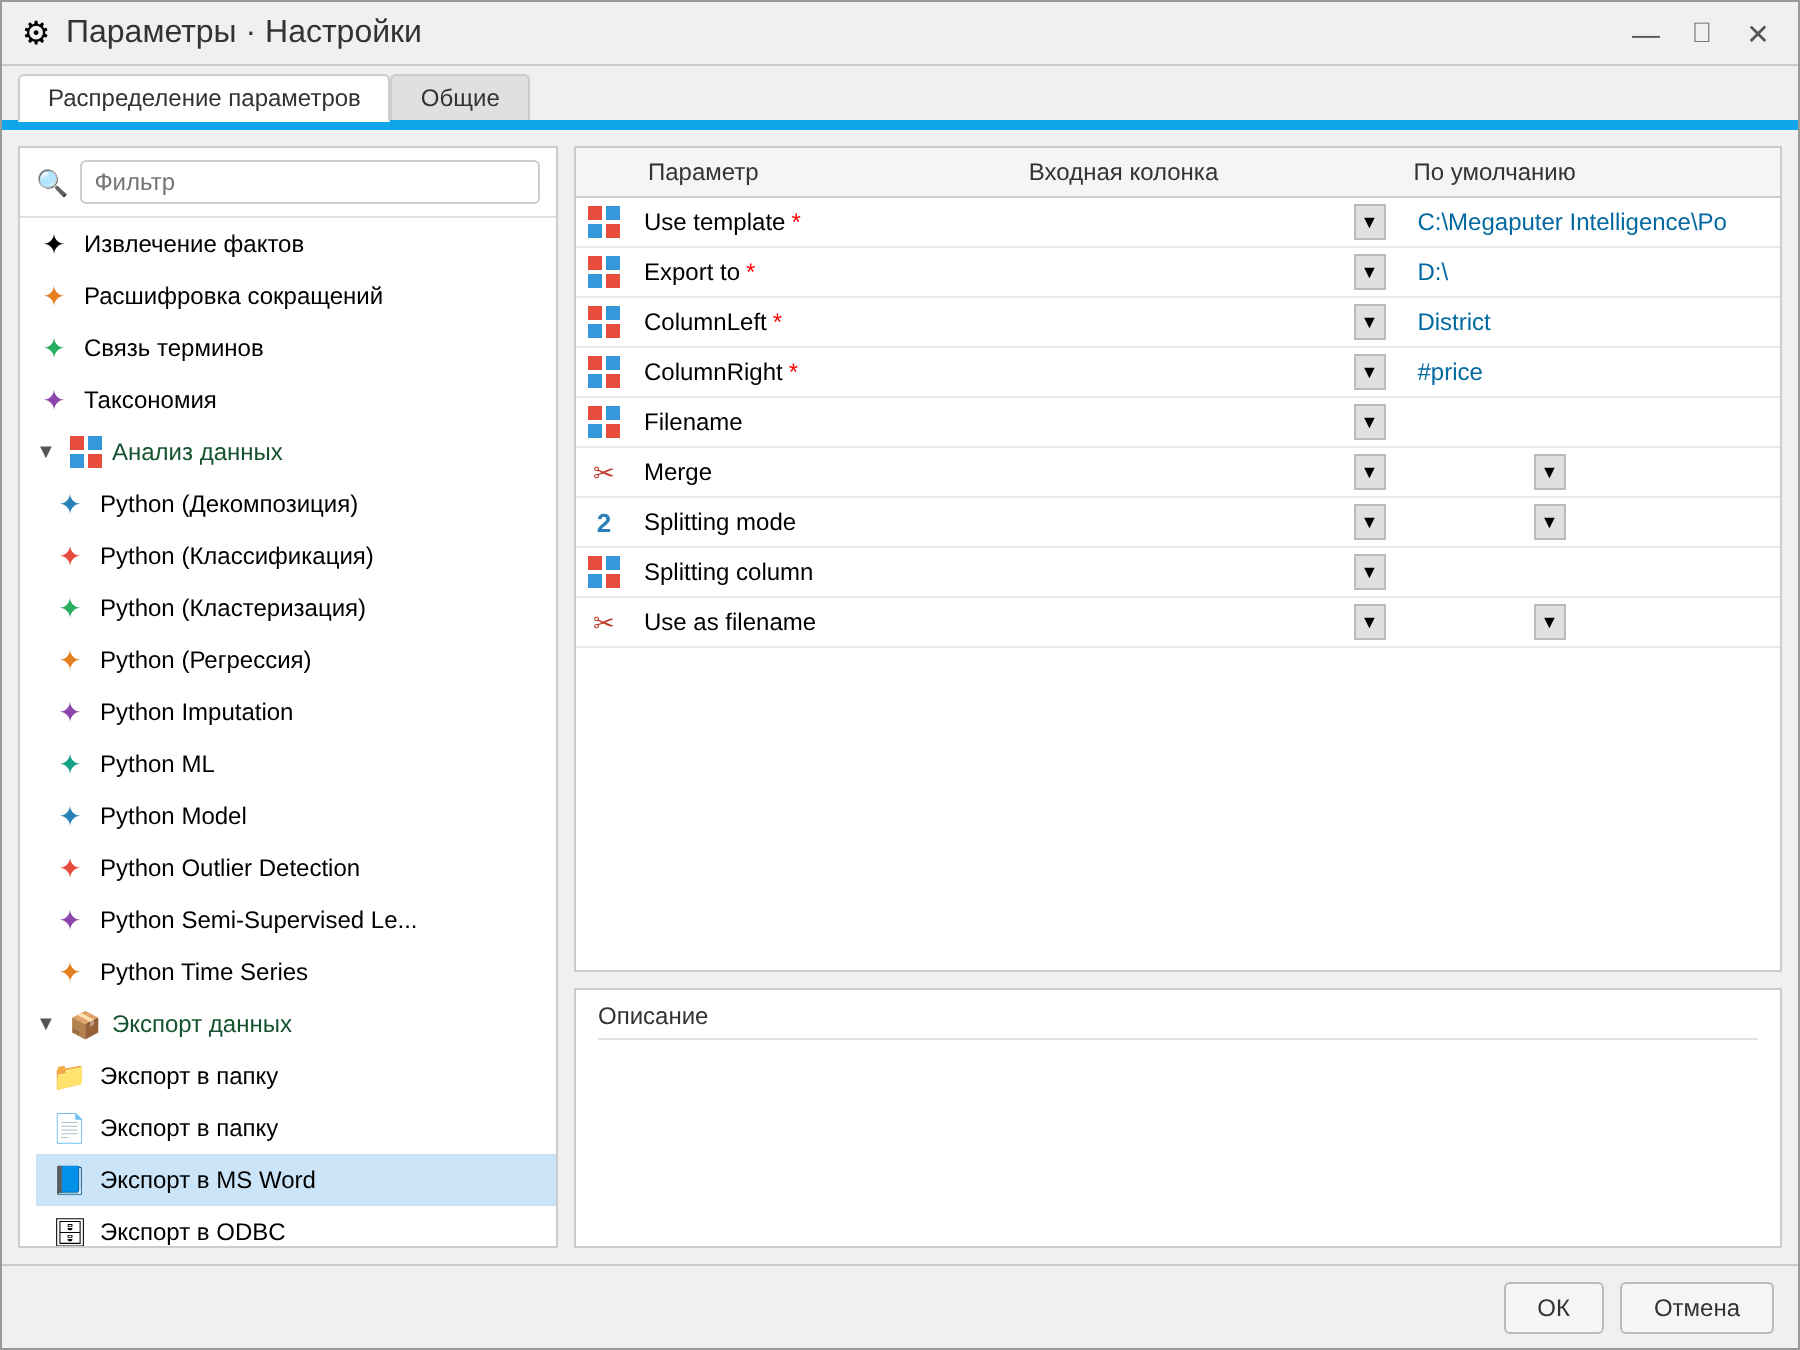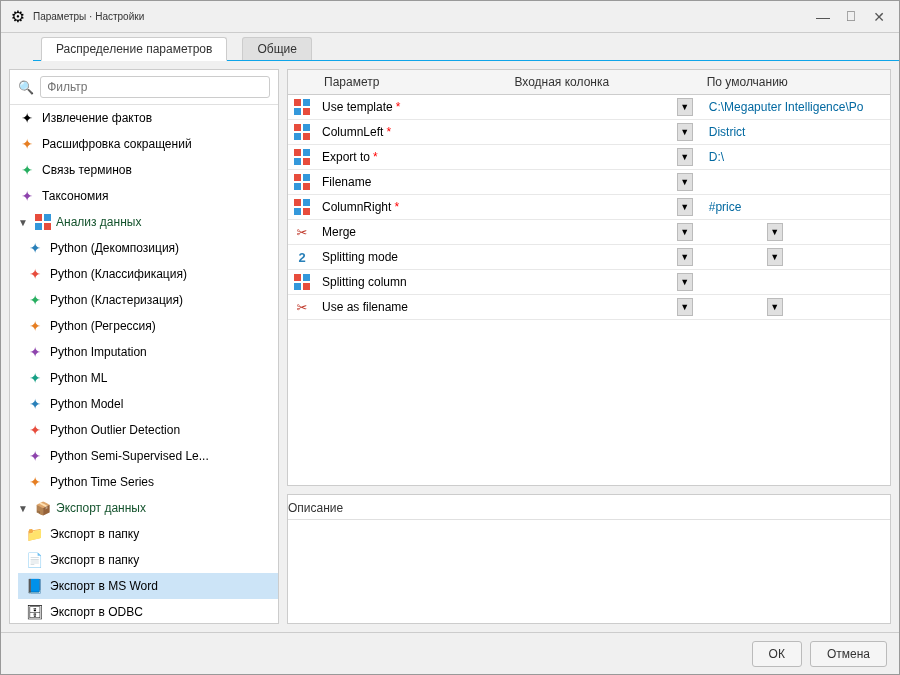--- a/index.html
+++ b/index.html
@@ -19,21 +19,21 @@
       height: 32px;
       display: flex;
       align-items: center;
       padding: 0 8px;
       border-bottom: 1px solid #ccc;
       gap: 6px;
       flex-shrink: 0;
     }
 
     .title-text {
-      font-size: 10px;
+      font-size: 16px;
       color: #333;
       flex: 1;
     }
 
     .window-controls {
       display: flex;
       gap: 4px;
     }
 
     .win-btn {
@@ -46,24 +46,23 @@
       align-items: center;
       justify-content: center;
       font-size: 14px;
       color: #555;
     }
 
     .tabs-bar {
       background: #f0f0f0;
       padding: 4px 8px 0;
       display: flex;
-      gap: 15px;
-      border-bottom: 1px solid #0ea5e9;
+      gap: 0;
+      border-bottom: 5px solid #0ea5e9;
       flex-shrink: 0;
-      margin-left: 32px;
     }
 
     .tab {
       padding: 4px 14px;
       border: 1px solid #ccc;
       background: #e0e0e0;
       cursor: pointer;
       border-bottom: none;
       font-size: 12px;
       color: #333;
@@ -223,21 +222,21 @@
     .default-value {
       color: #0369a1;
       padding: 1px 4px;
       min-width: 60px;
     }
 
     .description-panel {
       background: white;
       border: 1px solid #ccc;
       height: 130px;
-      padding: 6px 0;
+      padding: 6px 11px;
       flex-shrink: 0;
     }
 
     .description-label {
       font-size: 12px;
       color: #333;
       border-bottom: 1px solid #e0e0e0;
       padding-bottom: 4px;
       margin-bottom: 4px;
     }
@@ -457,90 +456,90 @@
                   </div>
                 </td>
               </tr>
               <tr>
                 <td style="text-align: center;"><span class="sq-icon">
                     <span class="sq-r"></span>
                     <span class="sq-b"></span>
                     <span class="sq-b"></span>
                     <span class="sq-r"></span>
                   </span></td>
+                <td><span>Export to</span><span class="red-star">*</span></td>
+                <td>
+                  <div class="dropdown-cell">
+                    <div style="flex:1;"></div>
+                    <div class="dropdown-arrow">▼</div>
+                  </div>
+                </td>
+                <td>
+                  <div class="dropdown-cell">
+                    <span class="default-value">D:\</span>
+                  </div>
+                </td>
+              </tr>
+              <tr>
+                <td style="text-align: center;"><span class="sq-icon">
+                    <span class="sq-r"></span>
+                    <span class="sq-b"></span>
+                    <span class="sq-b"></span>
+                    <span class="sq-r"></span>
+                  </span></td>
                 <td><span>ColumnLeft</span><span class="red-star">*</span></td>
                 <td>
                   <div class="dropdown-cell">
                     <div style="flex:1;"></div>
                     <div class="dropdown-arrow">▼</div>
                   </div>
                 </td>
                 <td>
                   <div class="dropdown-cell">
                     <span class="default-value">District</span>
                   </div>
                 </td>
               </tr>
               <tr>
                 <td style="text-align: center;"><span class="sq-icon">
                     <span class="sq-r"></span>
                     <span class="sq-b"></span>
                     <span class="sq-b"></span>
                     <span class="sq-r"></span>
                   </span></td>
-                <td><span>Export to</span><span class="red-star">*</span></td>
-                <td>
-                  <div class="dropdown-cell">
-                    <div style="flex:1;"></div>
-                    <div class="dropdown-arrow">▼</div>
-                  </div>
-                </td>
-                <td>
-                  <div class="dropdown-cell">
-                    <span class="default-value">D:\</span>
+                <td><span>ColumnRight</span><span class="red-star">*</span></td>
+                <td>
+                  <div class="dropdown-cell">
+                    <div style="flex:1;"></div>
+                    <div class="dropdown-arrow">▼</div>
+                  </div>
+                </td>
+                <td>
+                  <div class="dropdown-cell">
+                    <span class="default-value">#price</span>
                   </div>
                 </td>
               </tr>
               <tr>
                 <td style="text-align: center;"><span class="sq-icon">
                     <span class="sq-r"></span>
                     <span class="sq-b"></span>
                     <span class="sq-b"></span>
                     <span class="sq-r"></span>
                   </span></td>
                 <td><span>Filename</span></td>
                 <td>
                   <div class="dropdown-cell">
                     <div style="flex:1;"></div>
                     <div class="dropdown-arrow">▼</div>
                   </div>
                 </td>
                 <td>
                   <div class="dropdown-cell">
                     <span class="default-value"></span>
-                  </div>
-                </td>
-              </tr>
-              <tr>
-                <td style="text-align: center;"><span class="sq-icon">
-                    <span class="sq-r"></span>
-                    <span class="sq-b"></span>
-                    <span class="sq-b"></span>
-                    <span class="sq-r"></span>
-                  </span></td>
-                <td><span>ColumnRight</span><span class="red-star">*</span></td>
-                <td>
-                  <div class="dropdown-cell">
-                    <div style="flex:1;"></div>
-                    <div class="dropdown-arrow">▼</div>
-                  </div>
-                </td>
-                <td>
-                  <div class="dropdown-cell">
-                    <span class="default-value">#price</span>
                   </div>
                 </td>
               </tr>
               <tr>
                 <td style="text-align: center;"><span style="color:#c0392b; font-size:13px;">✂</span></td>
                 <td><span>Merge</span></td>
                 <td>
                   <div class="dropdown-cell">
                     <div style="flex:1;"></div>
                     <div class="dropdown-arrow">▼</div>

